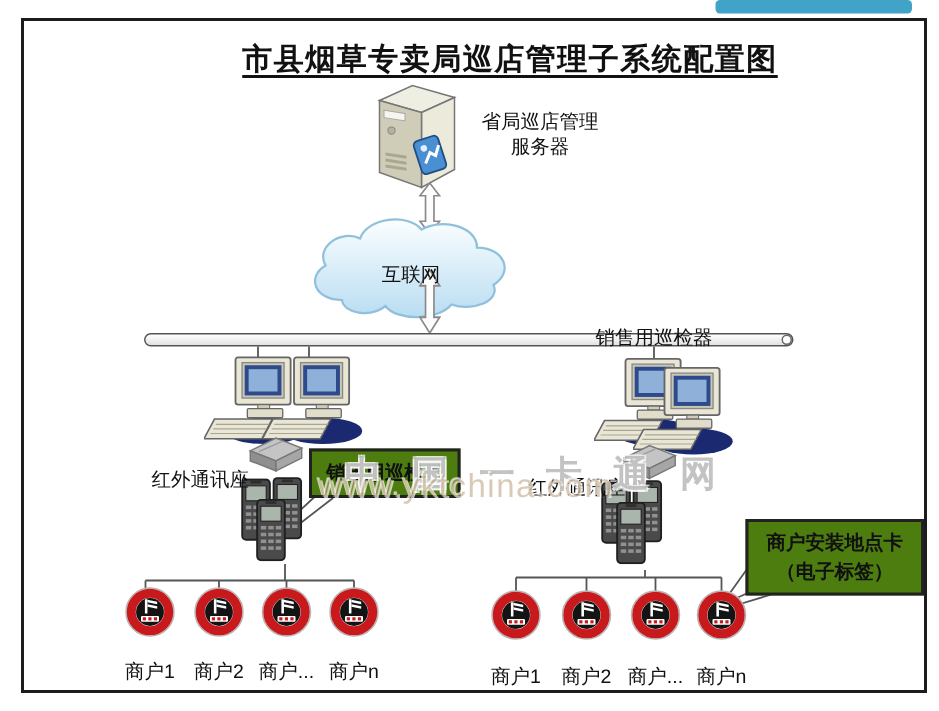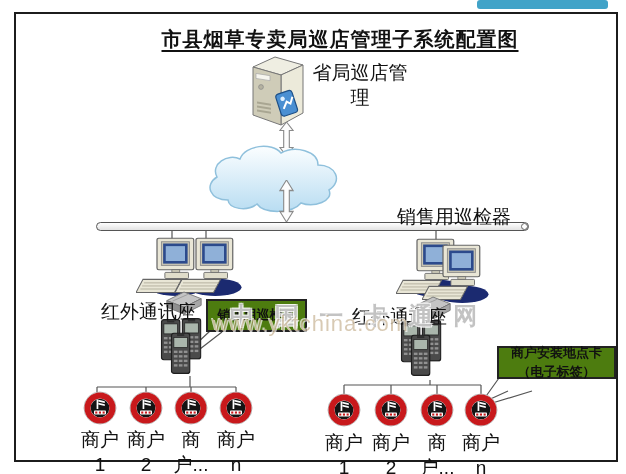--- a/index.html
+++ b/index.html
@@ -5,21 +5,21 @@
   html,body{margin:0;padding:0;background:#fff;}
   #stage{
     position:relative;width:626px;height:474px;background:#fff;overflow:hidden;
     font-family:"Liberation Sans","DejaVu Sans",sans-serif;color:#111;
   }
   .abs{position:absolute;}
   #frame{left:14px;top:12px;width:604px;height:450px;border:2px solid #1c1c1c;box-sizing:border-box;background:#fff;z-index:0;}
   #topbar{left:477px;top:0;width:131px;height:9px;border-radius:3px;z-index:4;}
   #title{left:14px;top:26px;width:590px;text-align:center;font-size:20px;font-weight:bold;
          text-decoration:underline;text-underline-offset:4px;letter-spacing:1px;z-index:2;padding-left:31px;}
-  .lbl{font-size:19px;line-height:1.32;z-index:3;}
+  .lbl{font-size:13px;line-height:1.32;z-index:3;margin-top:12px;}
   .lbl.center{text-align:center;}
   .callout{background:#4d7c0f;border:2px solid #222;box-sizing:border-box;z-index:3;
            display:flex;flex-direction:column;align-items:center;justify-content:center;
            font-size:13px;font-weight:bold;line-height:1.45;}
   #bus{left:96px;top:222px;width:433px;height:9px;border:1px solid #555;border-radius:5px;
        background:linear-gradient(#ffffff,#e2e2e2);box-sizing:border-box;z-index:2;}
   #bus .endcap{position:absolute;right:0px;top:0px;width:7px;height:7px;border:1px solid #666;
        border-radius:50%;background:#fff;box-sizing:border-box;}
   #wires{left:0;top:0;width:626px;height:474px;z-index:1;pointer-events:none;}
   .icon{z-index:2;}
@@ -126,29 +126,31 @@
     <rect x="9" y="19" width="14" height="5" fill="#f6f5ee" stroke="#aaa" stroke-width="0.7" transform="skewY(9)"></rect>
     <circle cx="14" cy="34" r="2.4" fill="#b5b2a0" stroke="#888" stroke-width="0.7"></circle>
     <g transform="translate(28,42) rotate(-18)">
       <rect x="0" y="0" width="17" height="23" rx="3" fill="#4a8fd2" stroke="#1d4f86" stroke-width="1.2"></rect>
       <path d="M4,16 l5,-6 3,3 4,-6" stroke="#fff" stroke-width="2" fill="none"></path>
       <circle cx="6" cy="6" r="2.2" fill="#dff0ff"></circle>
     </g>
   </svg>
   <div class="abs lbl center" style="left:312px;top:60px;width:96px">
     <div>省局巡店管理</div>
+    <div>服务器</div>
   </div>
 
   <svg class="abs icon" style="left:279px;top:122px;width:15px;height:34px">
       <use href="#sym-varrow" width="15" height="34"></use>
     </svg>
 
   <svg class="abs icon" style="left:198px;top:138px;width:152px;height:80px" viewBox="0 0 152 80">
     <path d="M30,62 C12,62 6,47 19,39 C12,26 30,15 42,21 C47,7 74,4 83,15 C97,7 120,13 120,27 C138,27 145,43 131,52 C136,63 116,70 103,65 C94,76 66,76 59,66 C49,74 31,71 30,62 Z" fill="url(#cloudG)" stroke="#8fc0dc" stroke-width="1.5"></path>
   </svg>
+  <div class="abs lbl center" style="left:198px;top:162px;width:152px">互联网</div>
 
   <svg class="abs icon" style="left:279px;top:180px;width:15px;height:42px">
       <use href="#sym-varrow" width="15" height="42"></use>
     </svg>
 
   <div id="bus" class="abs">
       <span class="endcap"></span>
     </div>
   <div class="abs lbl" style="left:397px;top:204px">销售用巡检器</div>
 
@@ -181,21 +183,21 @@
     <div>销售用巡检器</div>
   </div>
 
   <svg class="abs icon" style="left:158px;top:316px;width:58px;height:62px">
       <use href="#sym-pda-cluster" width="58" height="62"></use>
     </svg>
   <svg class="abs icon" style="left:398px;top:318px;width:58px;height:62px">
       <use href="#sym-pda-cluster" width="58" height="62"></use>
     </svg>
 
-  <div class="abs callout" style="left:497px;top:346px;width:119px;height:33px">
+  <div class="abs callout" style="left:497px;top:346px;width:119px;height:51px">
     <div>商户安装地点卡</div>
     <div>（电子标签）</div>
   </div>
 
   <svg class="abs icon" style="left:83px;top:391px;width:34px;height:34px">
       <use href="#sym-merchant" width="34" height="34"></use>
     </svg>
   <svg class="abs icon" style="left:129px;top:391px;width:34px;height:34px">
       <use href="#sym-merchant" width="34" height="34"></use>
     </svg>

